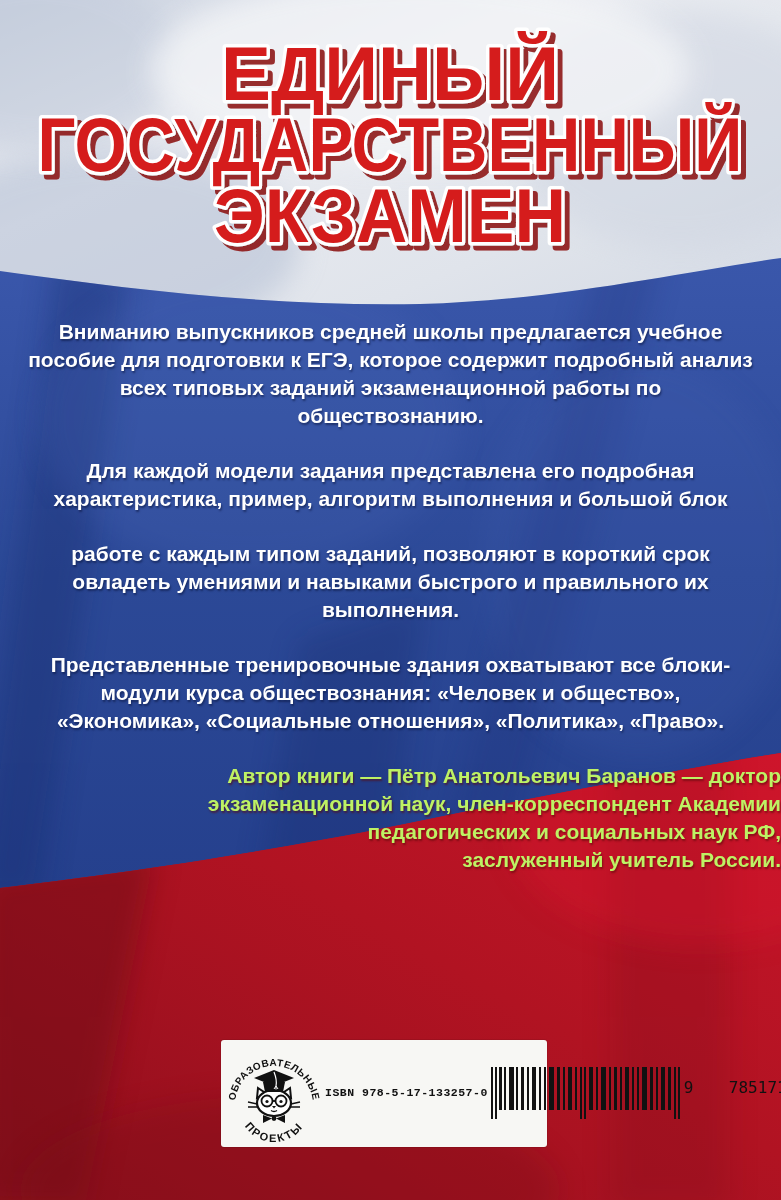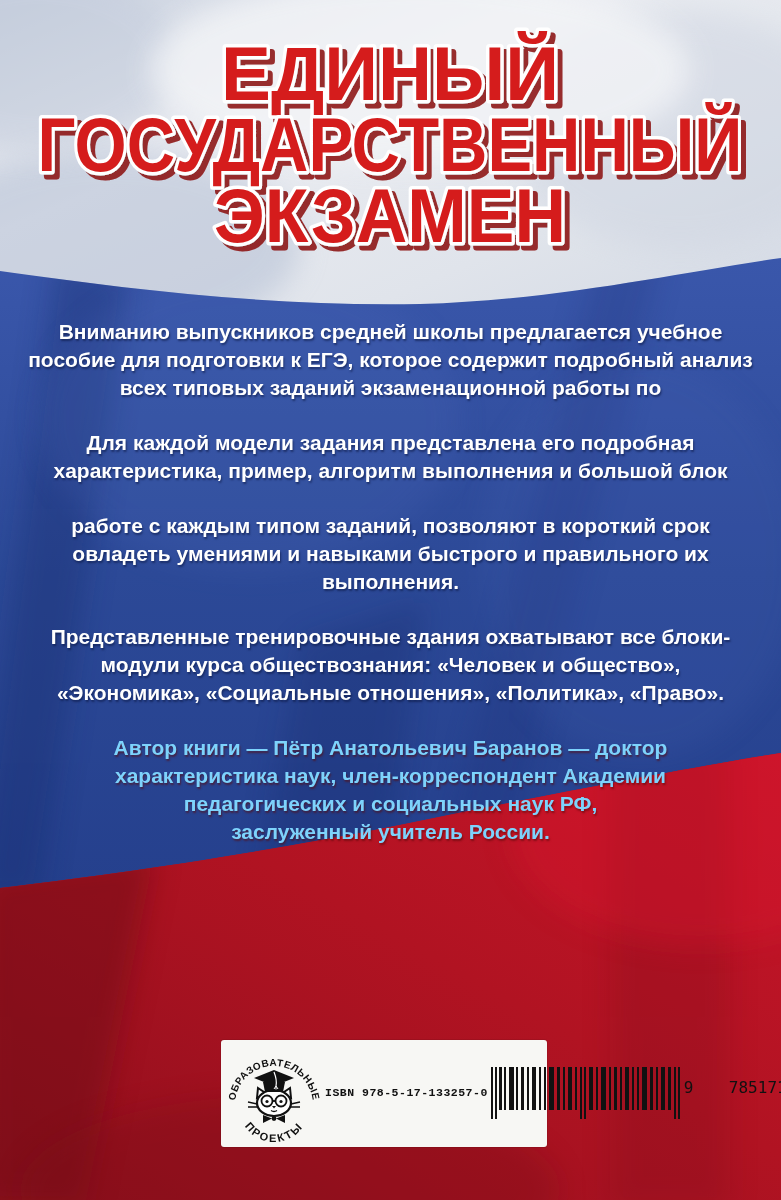--- a/index.html
+++ b/index.html
@@ -12,21 +12,21 @@
 
   
   .title-svg{position:absolute;top:0;left:0;z-index:2;}
   .title-line{font-family:"Liberation Sans",sans-serif;font-weight:700;font-size:76px;}
 
   
   .copy{position:absolute;top:318px;left:0;width:781px;z-index:2;text-align:center;}
   .para{margin:0 0 27px 0;}
   .line{font-weight:700;font-size:21px;line-height:28px;color:#ffffff;
         white-space:nowrap;text-shadow:1px 2px 2px rgba(10,20,60,0.55);}
-  .para-author .line{color:#7dd3fc;text-shadow:1px 2px 2px rgba(90,10,10,0.6);}
+  .para-author .line{color:#bef264;text-shadow:1px 2px 2px rgba(90,10,10,0.6);text-align:right;}
 
   
   .isbn-box{position:absolute;left:221px;top:1040px;width:326px;height:107px;z-index:3;
             background:#f7f7f4;border-radius:3px;box-sizing:border-box;
             display:flex;align-items:center;padding:4px 5px;gap:3px;
             box-shadow:0 0 0 1px rgba(0,0,0,0.08);}
   .logo-wrap{width:96px;height:97px;flex:0 0 auto;}
   .code-col{flex:1 1 auto;display:flex;flex-direction:row;align-items:center;}
   .isbn-text{font-family:"Liberation Mono","DejaVu Sans Mono",monospace;
              font-weight:700;font-size:11.5px;letter-spacing:0.5px;color:#111;
@@ -112,38 +112,39 @@
       <text class="title-line" x="390" y="171" textLength="705" lengthAdjust="spacingAndGlyphs">ГОСУДАРСТВЕННЫЙ</text>
       <text class="title-line" x="390" y="242" textLength="352" lengthAdjust="spacingAndGlyphs">ЭКЗАМЕН</text>
     </g>
   </svg>
 
   <div class="copy">
     <div class="para">
       <div class="line">Вниманию выпускников средней школы предлагается учебное</div>
       <div class="line">пособие для подготовки к ЕГЭ, которое содержит подробный анализ</div>
       <div class="line">всех типовых заданий экзаменационной работы по</div>
+      <div class="line">обществознанию.</div>
     </div>
     <div class="para">
       <div class="line">Для каждой модели задания представлена его подробная</div>
       <div class="line">характеристика, пример, алгоритм выполнения и большой блок</div>
     </div>
     <div class="para">
       <div class="line">работе с каждым типом заданий, позволяют в короткий срок</div>
       <div class="line">овладеть умениями и навыками быстрого и правильного их</div>
       <div class="line">выполнения.</div>
     </div>
     <div class="para">
       <div class="line">Представленные тренировочные здания охватывают все блоки-</div>
       <div class="line">модули курса обществознания: «Человек и общество»,</div>
       <div class="line">«Экономика», «Социальные отношения», «Политика», «Право».</div>
     </div>
     <div class="para para-author">
       <div class="line">Автор книги — Пётр Анатольевич Баранов — доктор</div>
-      <div class="line">характеристика наук, член-корреспондент Академии</div>
+      <div class="line">экзаменационной наук, член-корреспондент Академии</div>
       <div class="line">педагогических и социальных наук РФ,</div>
       <div class="line">заслуженный учитель России.</div>
     </div>
   </div>
 
   <div class="isbn-box">
 
     <div class="logo-wrap">
       <svg width="96" height="97" viewBox="0 0 94 97">
         <defs>

